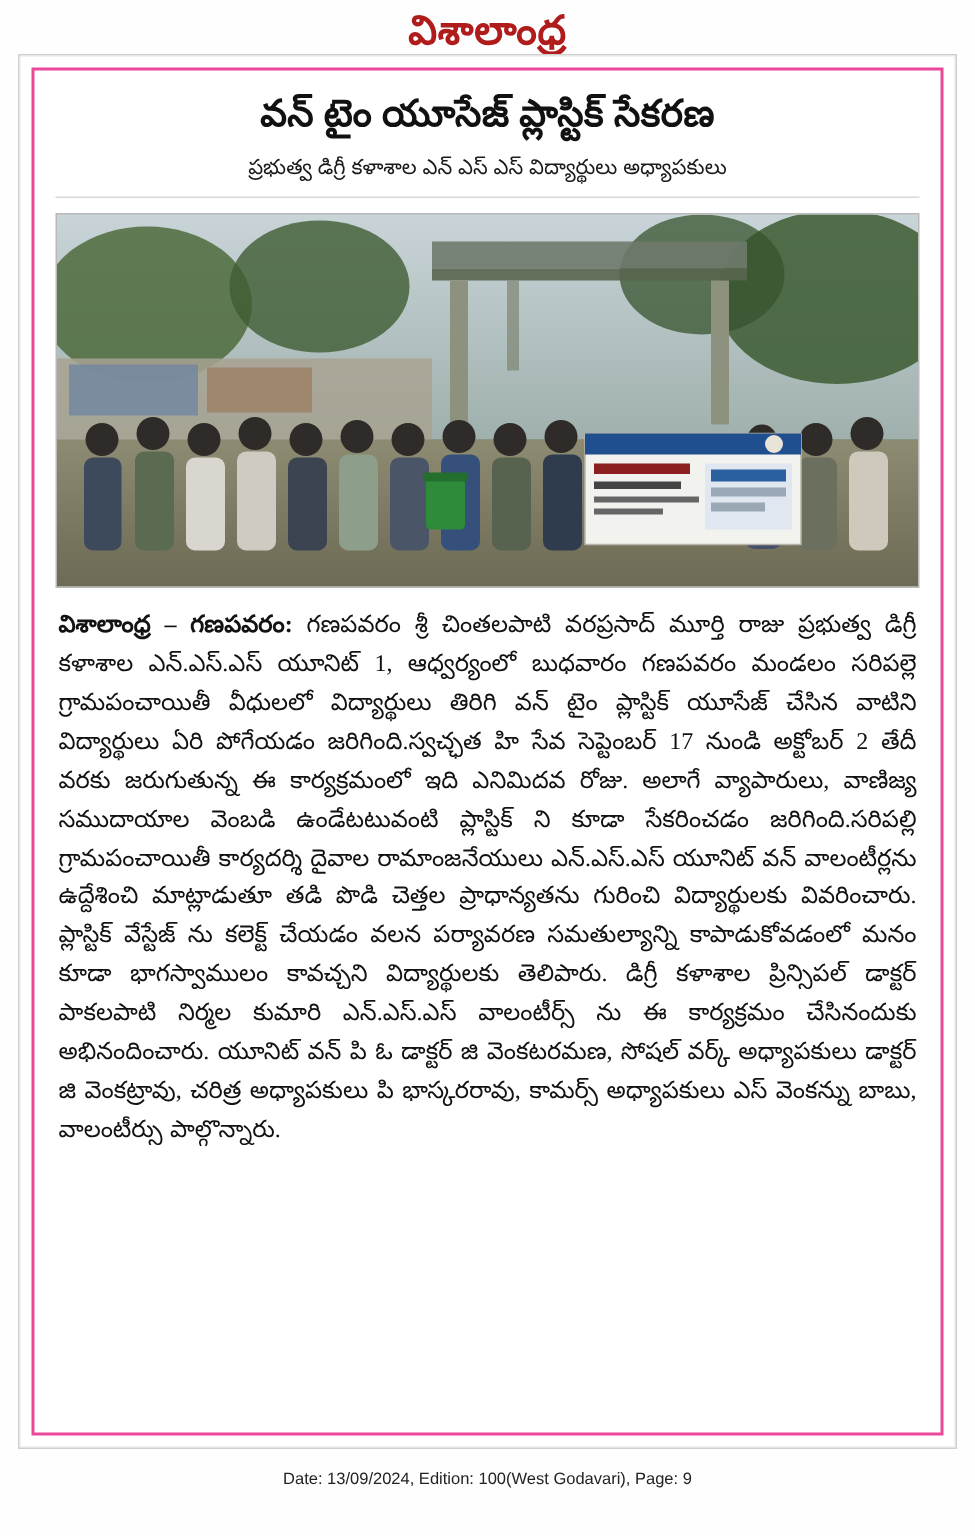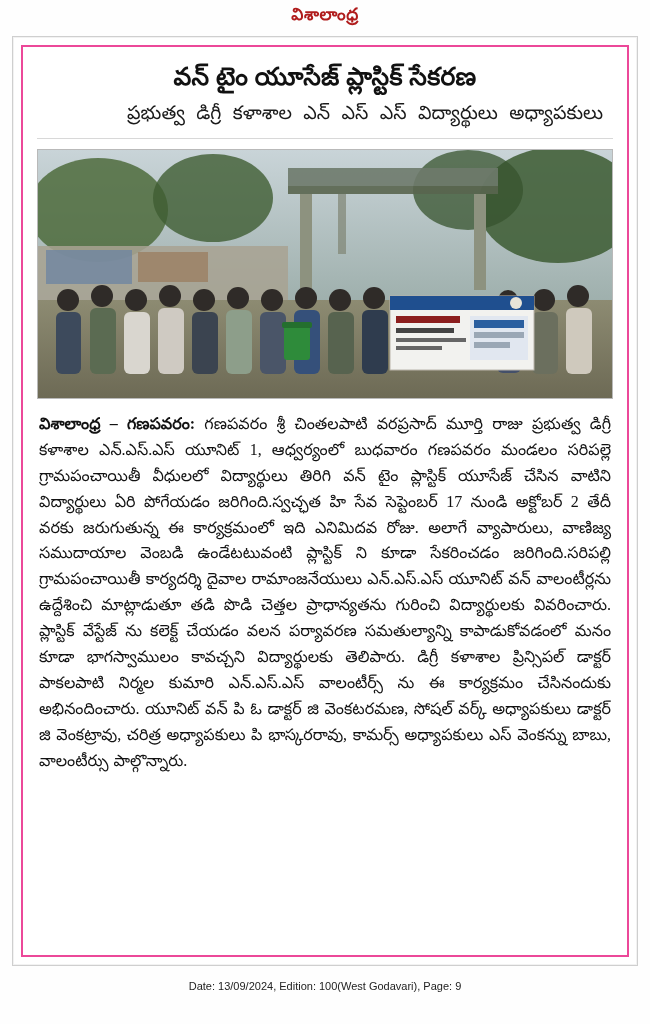--- a/index.html
+++ b/index.html
@@ -24,21 +24,21 @@
   .masthead {
     text-align: center;
     padding-top: 6px;
     padding-bottom: 4px;
   }
   .masthead-title {
     display: inline-block;
     color: #b01c1c;
     font-family: "Liberation Serif", serif;
     font-weight: bold;
-    font-size: 17px;
+    font-size: 27px;
     letter-spacing: 0.5px;
     line-height: 1.1;
   }
   .clip {
     position: absolute;
     left: 12px;
     top: 36px;
     width: 626px;
     height: 930px;
     border: 1px solid #cfcfcf;
@@ -60,23 +60,23 @@
     text-align: center;
     font-family: "Liberation Serif", serif;
     font-weight: bold;
     font-size: 25px;
     color: #111;
     margin: 14px 18px 0 18px;
     line-height: 1.25;
     letter-spacing: 0.3px;
   }
   .subhead {
-    text-align: right;
-    font-family: Liberation Mono, monospace;
-    font-size: 19px;
+    text-align: center;
+    font-family: Liberation Sans, sans-serif;
+    font-size: 14px;
     color: #1a1a1a;
     margin: 10px 24px 0 24px;
     line-height: 1.35;
   }
   .rule {
     height: 1px;
     background: #d8d8d8;
     margin: 10px 14px 0 14px;
   }
   .photo {

